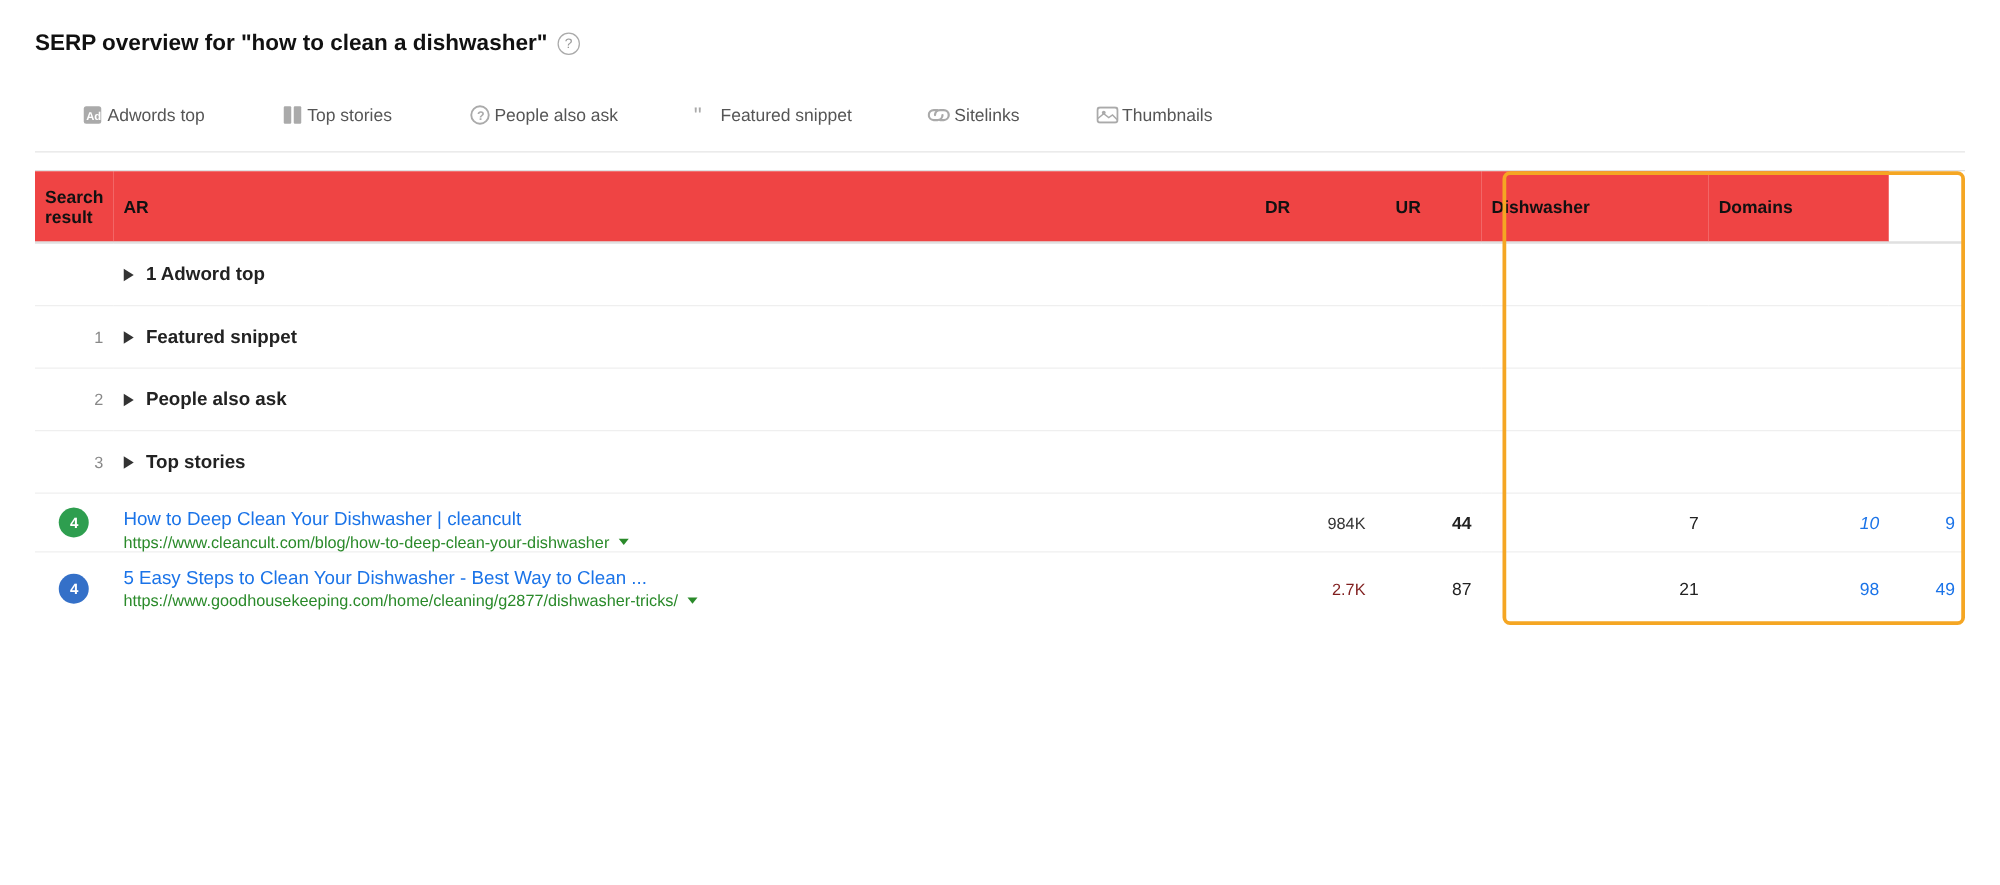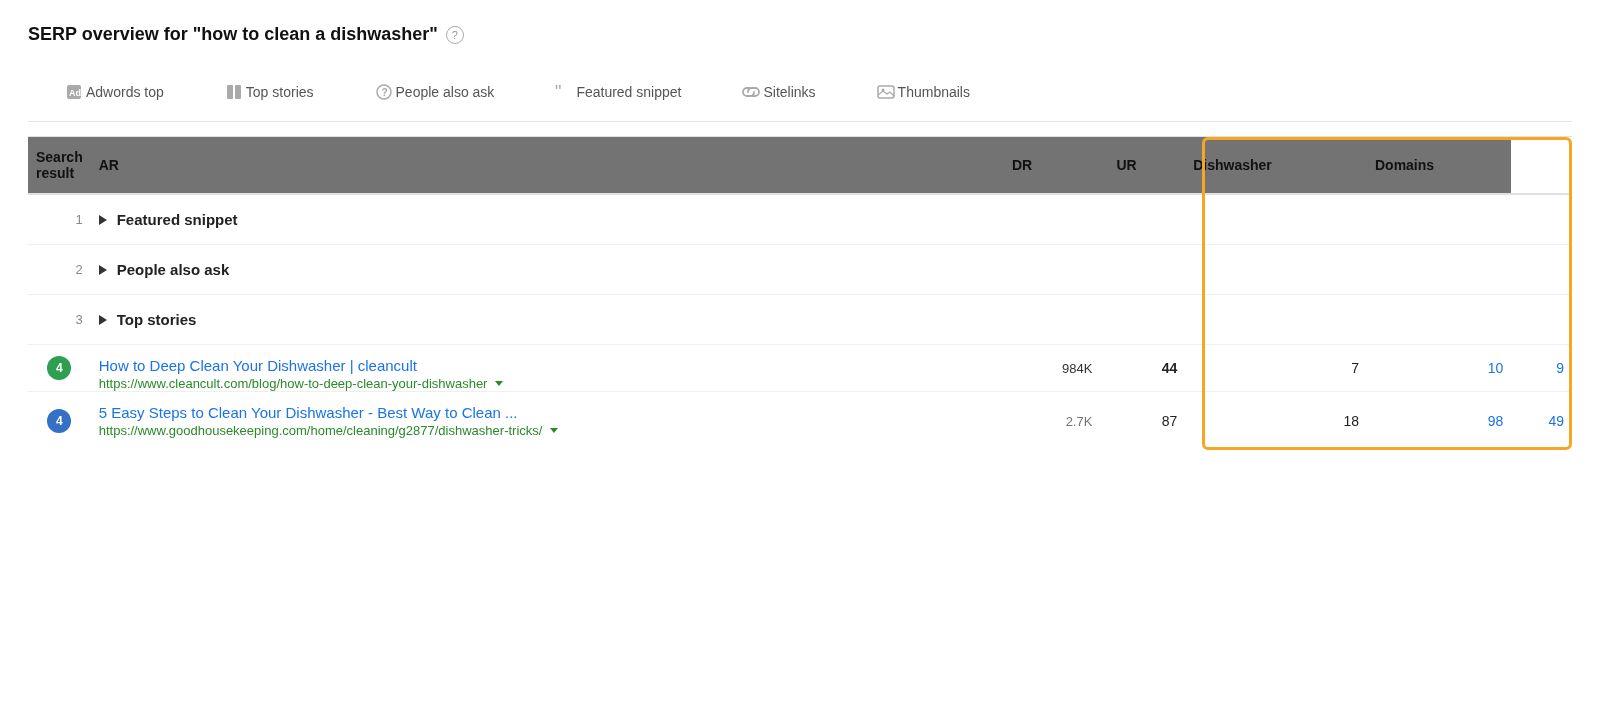--- a/index.html
+++ b/index.html
@@ -188,21 +188,21 @@
       pointer-events: none;
       z-index: 10;
     }
 
     .serp-features-bar-wrapper {
       padding: 14px 0;
       border-bottom: 1px solid #e0e0e0;
     }
 
     .thead-row th {
-      background: #737373;
+      background: #ef4444;
     }
   </style>
 </head>
 <body>
 
 <div class="page-wrapper">
   <div class="page-title">
     <span>SERP overview for "how to clean a dishwasher"</span>
     <span class="help-icon">?</span>
   </div>
@@ -280,20 +280,31 @@
           <th class="col-search-result">Search result</th>
           <th class="col-ar">AR</th>
           <th class="col-dr">DR</th>
           <th class="col-ur">UR</th>
           <th class="col-backlinks">Dishwasher</th>
           <th class="col-domains">Domains</th>
         </tr>
       </thead>
       <tbody id="table-body">
           <tr class="group-row" style="border-bottom: 1px solid rgb(239, 239, 239);">
+            <td style="width: 36px; color: rgb(136, 136, 136); font-size: 13px; text-align: right; padding-right: 8px; vertical-align: middle;"></td>
+            <td style="vertical-align: middle; padding-top: 16px; padding-bottom: 16px;">
+              <div style="display: flex; align-items: center; gap: 6px; font-weight: 700; font-size: 15px;"><span class="expand-arrow"></span>1 Adword top</div>
+            </td>
+            <td></td>
+            <td></td>
+            <td></td>
+            <td></td>
+            <td></td>
+          </tr>
+          <tr class="group-row" style="border-bottom: 1px solid rgb(239, 239, 239);">
             <td style="width: 36px; color: rgb(136, 136, 136); font-size: 13px; text-align: right; padding-right: 8px; vertical-align: middle;">1</td>
             <td style="vertical-align: middle; padding-top: 16px; padding-bottom: 16px;">
               <div style="display: flex; align-items: center; gap: 6px; font-weight: 700; font-size: 15px;"><span class="expand-arrow"></span>Featured snippet</div>
             </td>
             <td></td>
             <td></td>
             <td></td>
             <td></td>
             <td></td>
           </tr>
@@ -321,31 +332,31 @@
           </tr>
           <tr class="result-row">
             <td style="width: 40px; text-align: center; vertical-align: middle;"><span class="rank-badge badge-green">4</span></td>
             <td style="vertical-align: middle; padding-top: 12px; padding-bottom: 0;">
               <a class="result-title-link" href="#">How to Deep Clean Your Dishwasher | cleancult</a>
               <div class="result-url">https://www.cleancult.com/blog/how-to-deep-clean-your-dishwasher&nbsp;<span class="url-dropdown"></span></div>
             </td>
             <td style="text-align: right; padding-right: 16px; color: rgb(51, 51, 51); font-size: 13px; vertical-align: middle;">984K</td>
             <td style="text-align: right; font-weight: 700; vertical-align: middle;">44</td>
             <td style="text-align: right; font-weight: 500; vertical-align: middle;">7</td>
-            <td style="text-align: right; vertical-align: middle;"><a href="#" style="color: rgb(26, 115, 232); text-decoration: none; font-size: 14px;">10</a></td>
+            <td style="text-align: right; vertical-align: middle;"><a href="#" style="color: rgb(26, 115, 232); text-decoration: none; font-size: 14px; font-style: italic;">10</a></td>
             <td style="text-align: right; vertical-align: middle;"><a href="#" style="color: rgb(26, 115, 232); text-decoration: none; font-size: 14px;">9</a></td>
           </tr>
           <tr class="result-row">
             <td style="width: 40px; text-align: center; vertical-align: middle;"><span class="rank-badge badge-blue">4</span></td>
             <td style="vertical-align: middle; padding-top: 12px; padding-bottom: 12px;">
               <a class="result-title-link" href="#">5 Easy Steps to Clean Your Dishwasher - Best Way to Clean ...</a>
               <div class="result-url">https://www.goodhousekeeping.com/home/cleaning/g2877/dishwasher-tricks/&nbsp;<span class="url-dropdown"></span></div>
             </td>
-            <td style="text-align: right; padding-right: 16px; color: #737373; font-size: 13px; vertical-align: middle;">2.7K</td>
+            <td style="text-align: right; padding-right: 16px; color: #7f1d1d; font-size: 13px; vertical-align: middle;">2.7K</td>
             <td style="text-align: right; font-weight: 400; vertical-align: middle;">87</td>
-            <td style="text-align: right; font-weight: 500; vertical-align: middle;">18</td>
+            <td style="text-align: right; font-weight: 500; vertical-align: middle;">21</td>
             <td style="text-align: right; vertical-align: middle;"><a href="#" style="color: rgb(26, 115, 232); text-decoration: none; font-size: 14px;">98</a></td>
             <td style="text-align: right; vertical-align: middle;"><a href="#" style="color: rgb(26, 115, 232); text-decoration: none; font-size: 14px;">49</a></td>
           </tr>
         </tbody>
     </table>
   </div>
 </div>
 
 </body></html>

